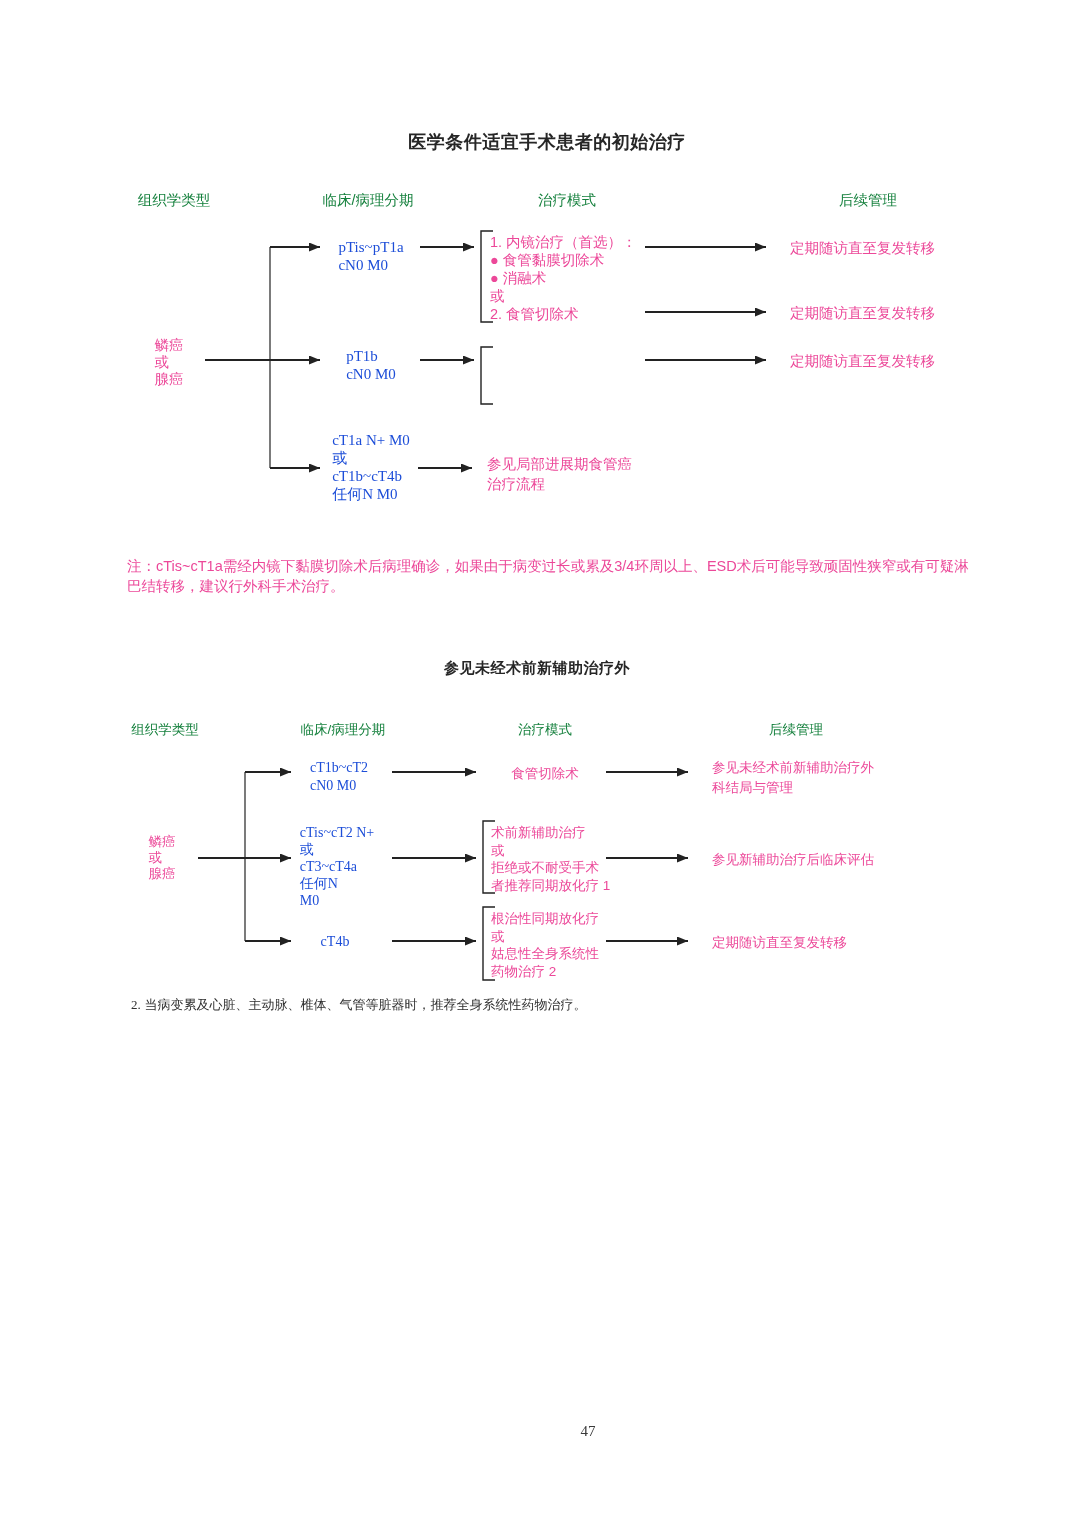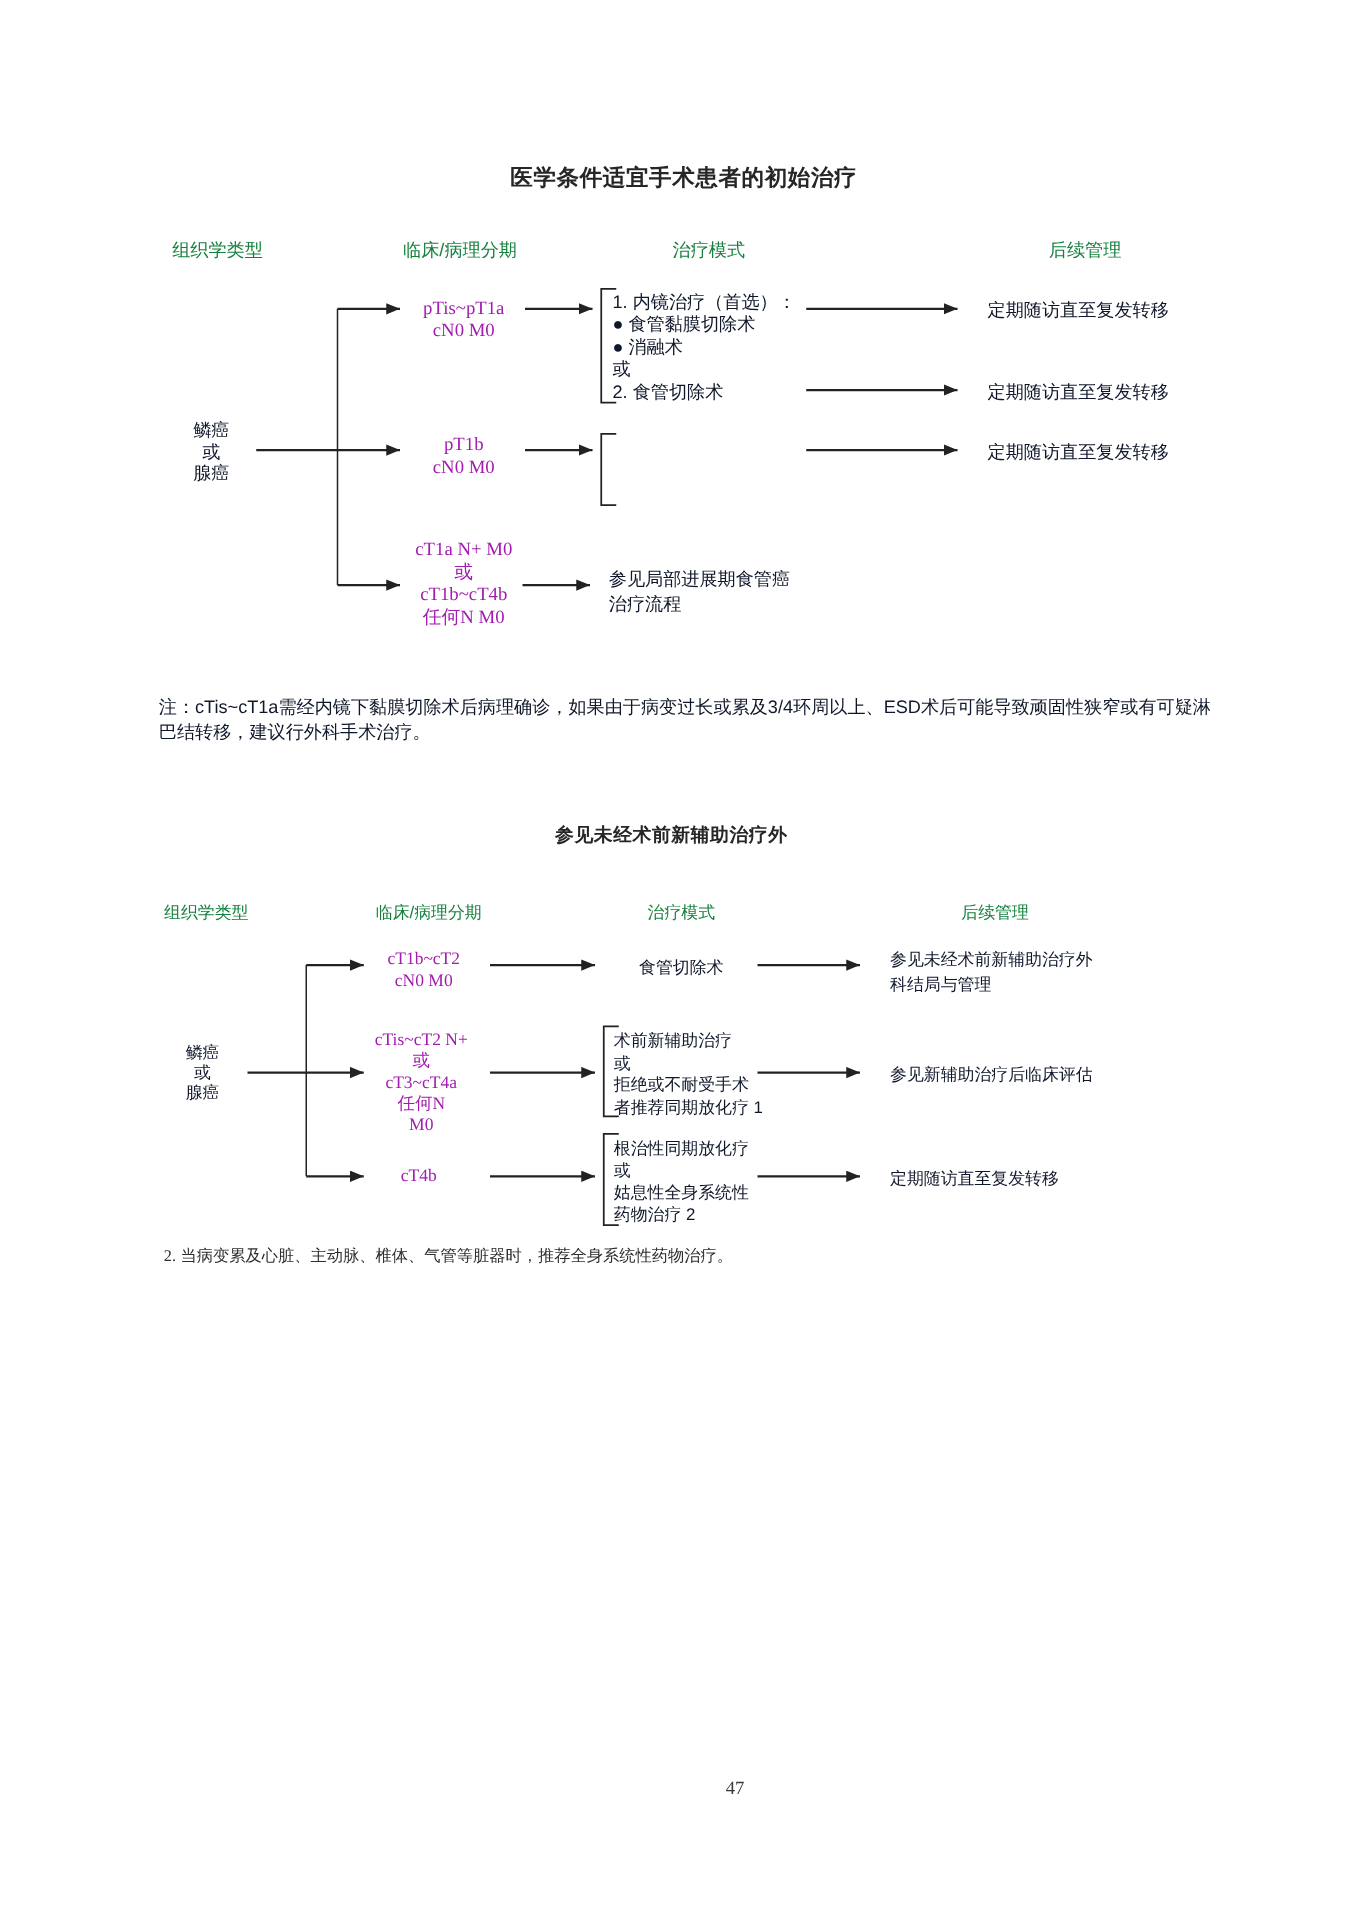--- a/index.html
+++ b/index.html
@@ -2,26 +2,26 @@
 <html><head>
 <meta charset="utf-8">
 <style>
   html,body { margin:0; padding:0; background:#ffffff; }
   .page {
     position:relative; width:1080px; height:1527px; margin:0 auto;
     background:#ffffff; overflow:hidden;
     font-family:"Liberation Sans", sans-serif; color:#2a2a2a;
   }
   svg.connectors { position:absolute; left:0; top:0; z-index:1; }
-  .t { position:absolute; white-space:nowrap; z-index:2; font-size:14.5px; color:#0f172a; }
-  .c { transform:translateX(-50%); text-align:center; }
+  .t { position:absolute; white-space:nowrap; z-index:2; font-size:14.5px; color:#ec4899; }
+  .c { transform:translateX(-50%); }
   .title1 { font-size:18px; font-weight:bold; letter-spacing:0.5px; color:#262626; }
   .title2 { font-size:15px; font-weight:bold; letter-spacing:0.5px; color:#262626; }
   .col { font-weight:500; color:#15803d; }
-  .serif { font-family:"Liberation Serif", serif; color:#a21caf; }
+  .serif { font-family:"Liberation Serif", serif; color:#1d4ed8; }
   .fs2 { font-size:13.5px; }
   .fn { font-size:13px; color:#2e2e2e; }
   .fn .num { font-family:"Liberation Serif", serif; }
   .pageno { font-family:"Liberation Serif", serif; font-size:15px; color:#3a3a3a;margin-left:48px; }
 </style>
 </head>
 <body>
 
 <div class="page">
 

